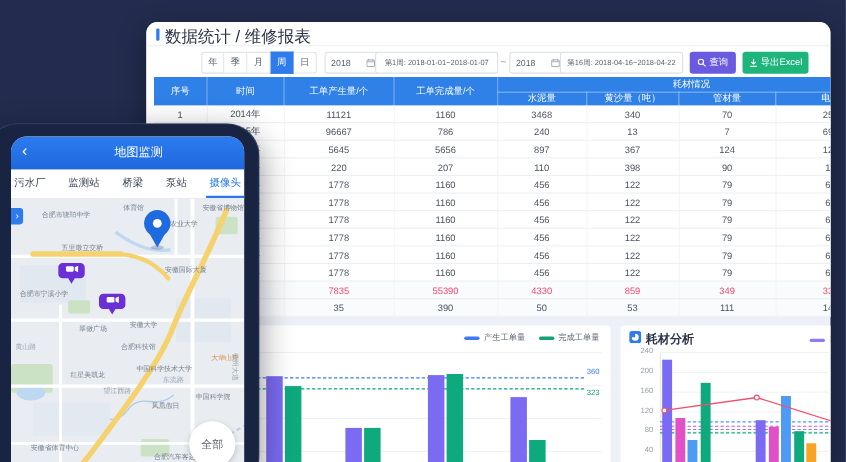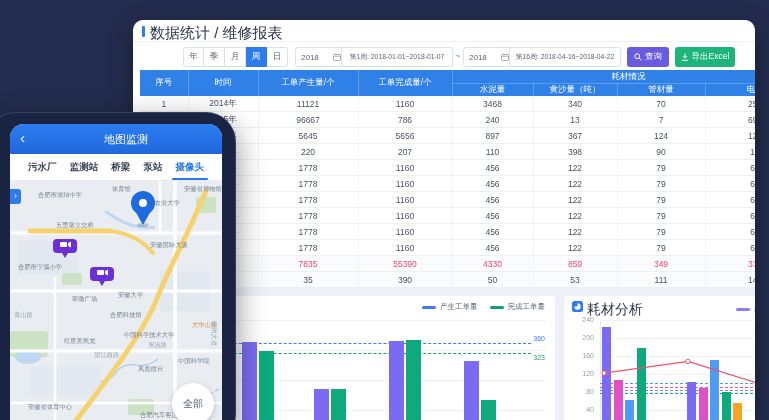--- a/index.html
+++ b/index.html
@@ -45,34 +45,34 @@
   .chart-left{position:absolute;left:8px;top:276px;width:414px;height:150px;background:#fff;overflow:hidden;border-radius:3px 3px 0 0;}
   .chart-right{position:absolute;left:431px;top:276px;width:240px;height:150px;background:#fff;overflow:hidden;border-radius:3px 3px 0 0;}
   .legend{position:absolute;right:10px;top:6px;display:flex;gap:12px;align-items:flex-end;}
   .legend .it{display:flex;align-items:center;gap:4px;font-size:7.5px;color:#5A6472;cursor:pointer;}
   .dashm{width:14px;height:3px;border-radius:1.5px;}
   .grid{position:absolute;height:1px;background:#EFF2F6;}
   .refline{position:absolute;border-top:1px dashed;}
   .reflab{position:absolute;font-size:7px;}
   .bar{position:absolute;width:15px;}
   .bar2{position:absolute;width:9px;}
-  .c2-title{position:absolute;left:23px;top:5px;font-size:14px;font-weight:normal;color:#2B3346;}
+  .c2-title{position:absolute;left:23px;top:5px;font-size:11px;font-weight:bold;color:#2B3346;}
   .c2-icon{position:absolute;left:8px;top:5px;}
   .ylab{position:absolute;left:0;width:30px;text-align:right;font-size:7px;color:#98A0AC;}
   .vaxis{position:absolute;left:36px;top:24px;width:1px;height:108px;background:#E3E7EE;}
   
   .phone{position:absolute;left:-14px;top:112px;width:248px;height:330px;background:#192342;border-radius:30px;
          box-shadow:0 10px 30px rgba(0,0,0,.45);border:1px solid rgba(130,150,200,.25);}
   .pscreen{position:absolute;left:23px;top:11px;width:212px;height:319px;border-radius:14px 14px 0 0;
          overflow:hidden;background:#E9EDF2;}
   .phead{height:30px;background:linear-gradient(180deg,#2B7CF0,#1F68DC);position:relative;}
   .pback{position:absolute;left:10px;top:4px;color:#fff;font-size:15px;line-height:20px;cursor:pointer;}
   .ptitle{text-align:center;line-height:30px;color:#fff;font-size:11px;margin-left:20px;}
   .ptabs{height:26px;background:#fff;display:flex;align-items:center;justify-content:space-between;
-         padding:0 18px;border-bottom:1px solid #E8EAF0;font-weight:bold;}
+         padding:0 3px;border-bottom:1px solid #E8EAF0;}
   .ptabs span{font-size:9.5px;color:#3A4354;position:relative;height:26px;line-height:26px;cursor:pointer;}
   .ptabs span.active{color:#2779EC;text-align:center;}
   .ptabs span.active::after{content:"";position:absolute;left:-4px;right:-4px;bottom:0;height:2.5px;background:#2779EC;border-radius:2px;}
   .pmap{position:relative;height:263px;}
   .map-expand{position:absolute;left:0;top:8px;width:11px;height:15px;background:#2E7CEB;color:#fff;
        border-radius:0 3px 3px 0;font-size:9px;line-height:15px;text-align:center;cursor:pointer;}
   .all-btn{position:absolute;left:162px;top:202px;width:42px;height:42px;border-radius:50%;background:#fff;
        box-shadow:0 2px 6px rgba(0,0,0,.2);display:flex;align-items:center;justify-content:center;
        font-size:10px;color:#5A6472;cursor:pointer;}
 </style>

